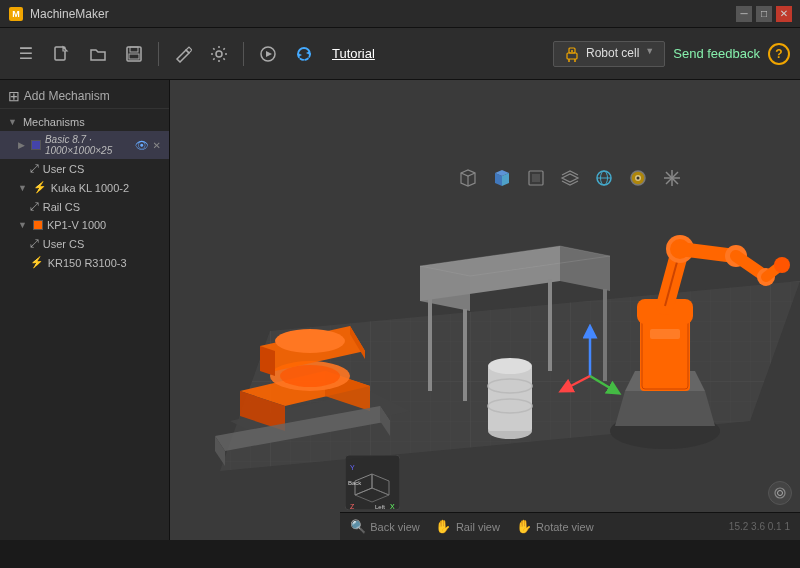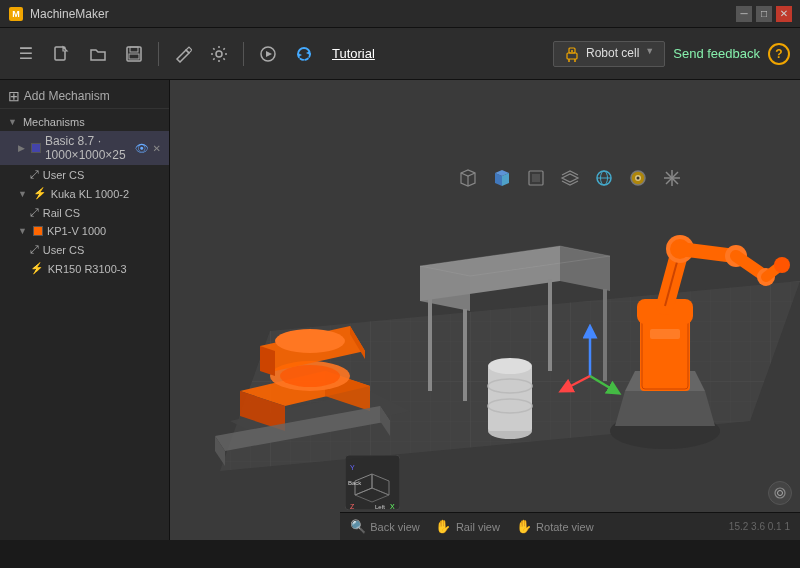--- a/index.html
+++ b/index.html
@@ -212,21 +212,21 @@
     </div>
 
     <div class="tree-item">
       <span class="tree-arrow">▼</span>
       <span>Mechanisms</span>
     </div>
 
     <div class="tree-item tree-indent1 selected">
       <span class="tree-arrow">▶</span>
       <span class="color-swatch" style="background:#4444aa;"></span>
-      <span style="flex:1; font-size:12px;">Basic 8.7 · 1000×1000×25</span>
+      <span style="flex:1; font-size:10px;font-style:italic;">Basic 8.7 · 1000×1000×25</span>
       <span class="eye-icon">👁</span>
       <span class="close-small">✕</span>
     </div>
 
     <div class="tree-item tree-indent2">
       <span style="font-size:11px; color:#aaa;">⤢</span>
       <span>User CS</span>
     </div>
 
     <div class="tree-item tree-indent1">

